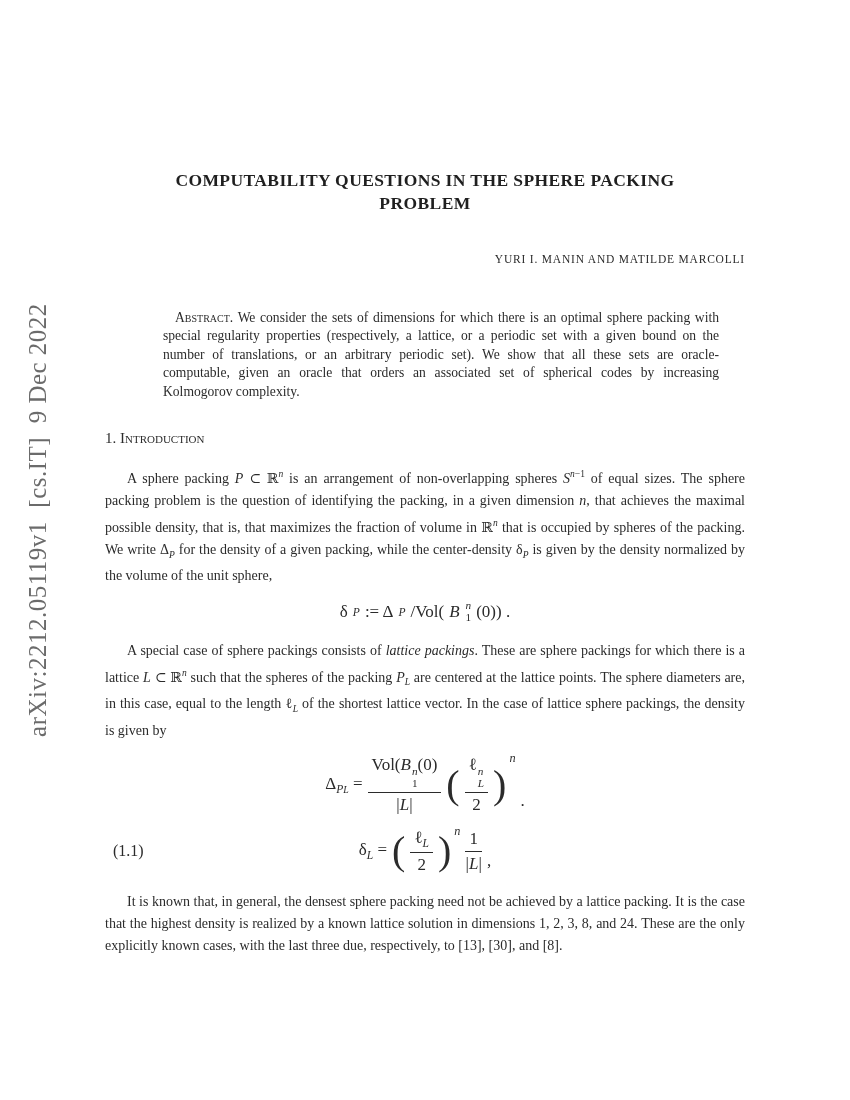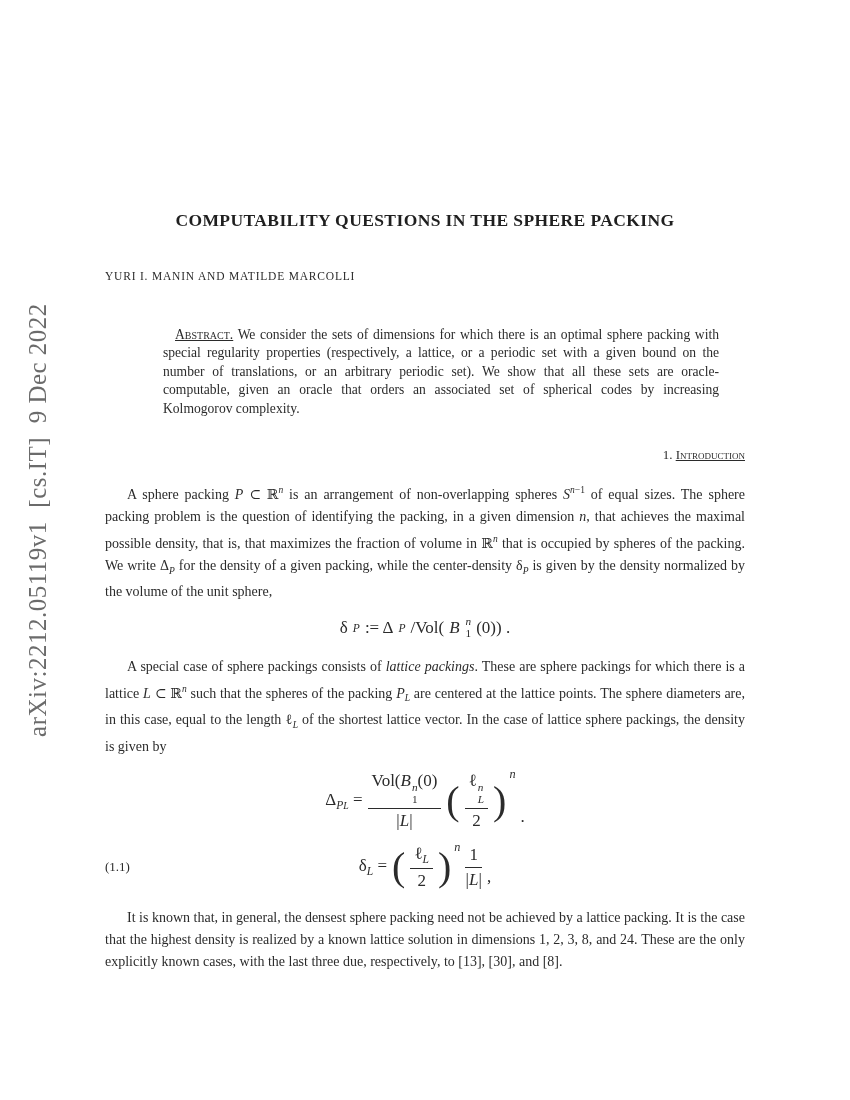--- a/index.html
+++ b/index.html
@@ -21,52 +21,51 @@
     font-size: 25px;
     letter-spacing: 0.5px;
     color: #6b6b6b;
   }
   .content {
     position: absolute;
     left: 105px;
     top: 0;
     width: 640px;
     padding-top: 157px;
-    margin-top: 40px;
   }
   .title {
     text-align: center;
     font-weight: bold;
     font-size: 17.5px;
     line-height: 23px;
     letter-spacing: 0.4px;
     color: #1f1f1f;
   }
   .title .tline { display: block; }
   .authors {
-    text-align: left;
+    text-align: right;
     margin-top: 38px;
     font-size: 11.5px;
     letter-spacing: 0.8px;
     color: #2b2b2b;
   }
   .abstract {
     margin: 44px auto 0;
     width: 556px;
     margin-left: 58px;
     font-size: 13.6px;
     line-height: 18.5px;
     text-align: justify;
     text-indent: 12px;
   }
-  .sc { font-variant: small-caps; text-decoration: underline; }
+  .sc { font-variant: small-caps; }
   .section-heading {
     margin-top: 29px;
-    text-align: right;
-    font-size: 13px;
+    text-align: left;
+    font-size: 15px;
     font-weight: normal;
   }
   .para {
     margin: 0;
     margin-top: 16px;
     font-size: 14px;
     line-height: 22px;
     text-align: justify;
   }
   .para.indent { text-indent: 22px; }
@@ -85,24 +84,24 @@
   }
   .ss sup, .ss sub { font-size: 1em; line-height: 1.05; position: static; vertical-align: baseline; }
   .display-eq {
     position: relative;
     margin-top: 13px;
     text-align: center;
     font-size: 17px;
   }
   .eqtag {
     position: absolute;
-    left: 0;
+    left: 8px;
     top: 50%;
     transform: translateY(-50%);
-    font-size: 13px;
+    font-size: 16px;
   }
   .mrow {
     display: inline-flex;
     align-items: center;
     gap: 5px;
   }
   .frac {
     display: inline-flex;
     flex-direction: column;
   }
@@ -121,20 +120,21 @@
 <body>
 
 <div class="page">
 
   <div class="arxiv-stamp">arXiv:2212.05119v1  [cs.IT]  9 Dec 2022</div>
 
   <div class="content">
 
     <h1 class="title">
         <span class="tline">COMPUTABILITY QUESTIONS IN THE SPHERE PACKING</span>
+        <span class="tline">PROBLEM</span>
       </h1>
 
     <div class="authors">YURI I. MANIN AND MATILDE MARCOLLI</div>
 
     <p class="abstract"><span class="sc">Abstract.</span><span> We consider the sets of dimensions for which there is an optimal sphere packing with special regularity properties (respectively, a lattice, or a periodic set with a given bound on the number of translations, or an arbitrary periodic set). We show that all these sets are oracle-computable, given an oracle that orders an associated set of spherical codes by increasing Kolmogorov complexity.</span></p>
 
     <h2 class="section-heading"><span>1.</span>&nbsp;<span class="sc">Introduction</span></h2>
 
     <p class="para indent">A sphere packing <i>P</i> ⊂ ℝ<sup><i>n</i></sup> is an arrangement of non-overlapping spheres <i>S</i><sup><i>n</i>−1</sup> of equal sizes. The sphere packing problem is the question of identifying the packing, in a given dimension <i>n</i>, that achieves the maximal possible density, that is, that maximizes the fraction of volume in ℝ<sup><i>n</i></sup> that is occupied by spheres of the packing. We write Δ<sub><i>P</i></sub> for the density of a given packing, while the center-density δ<sub><i>P</i></sub> is given by the density normalized by the volume of the unit sphere,</p>
 

